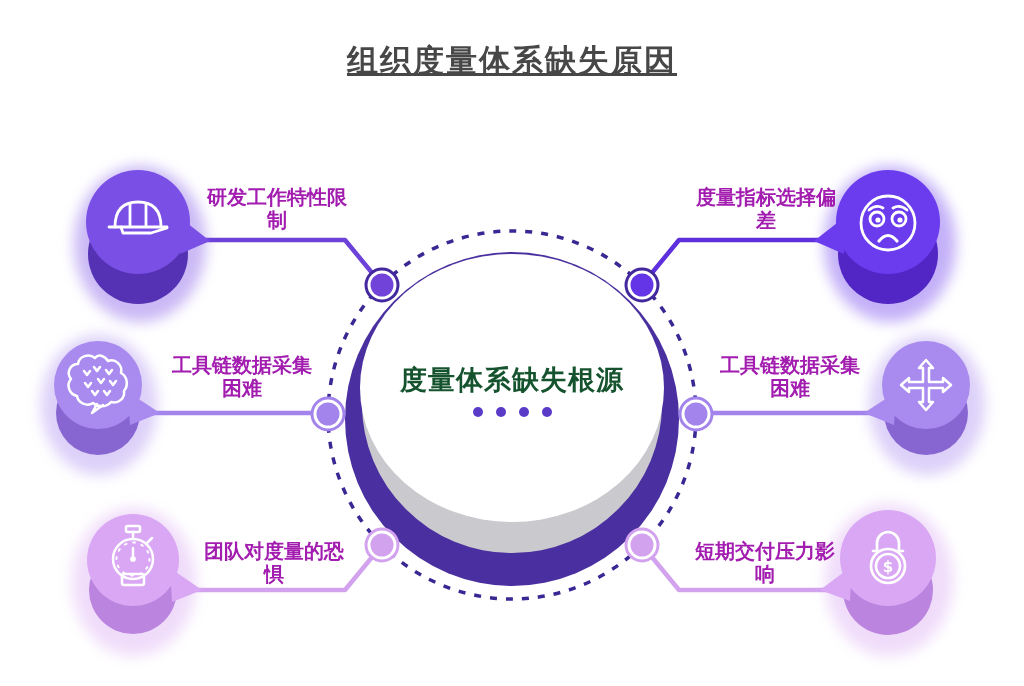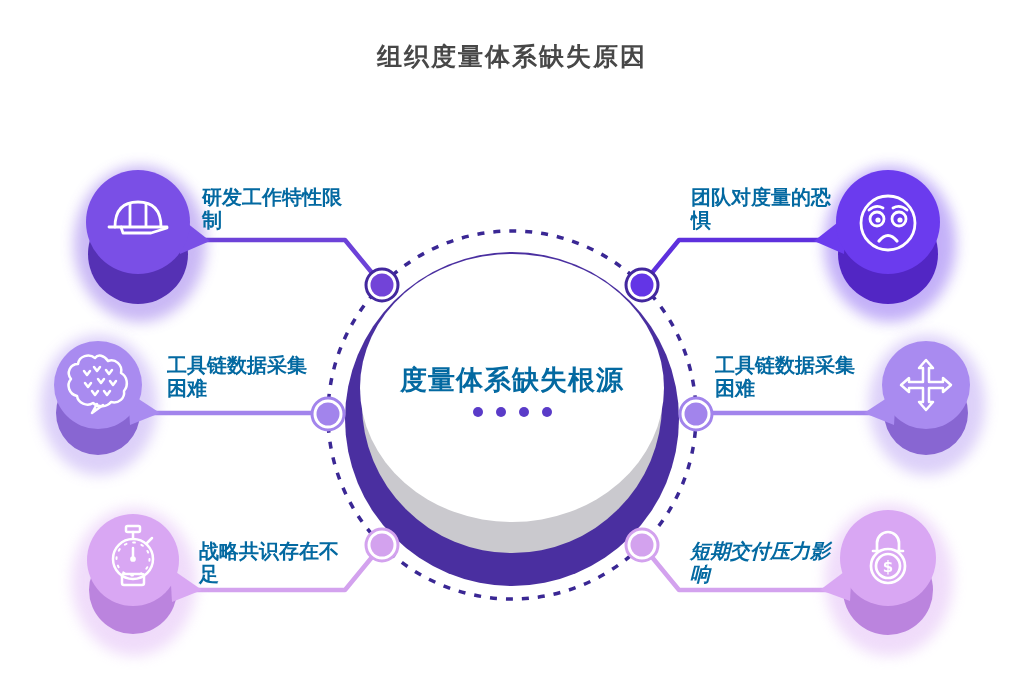--- a/index.html
+++ b/index.html
@@ -4,35 +4,35 @@
 <style>
   html,body { margin:0; padding:0; background:#ffffff; }
   .stage {
     position:relative; width:1024px; height:686px; background:#ffffff;
     overflow:hidden;
     font-family:"Liberation Sans","DejaVu Sans",sans-serif;
   }
   svg.layer { position:absolute; left:0; top:0; width:1024px; height:686px; }
   .title {
     position:absolute; top:40px; left:0; width:100%;
-    text-align:center; font-size:25px; font-weight:800;
-    color:#474747; letter-spacing:2px;
+    text-align:center; font-size:31px; font-weight:800;
+    color:#474747; letter-spacing:2px;text-decoration:underline;
   }
   .node-label {
-    position:absolute; width:150px; text-align:left;
-    font-size:20px; line-height:23px; font-weight:700; color:#0369a1;
+    position:absolute; width:150px; text-align:center;
+    font-size:20px; line-height:23px; font-weight:700; color:#a21caf;
   }
   .lbl-tl { left:202px; top:186px; }
   .lbl-ml { left:167px; top:354px; }
   .lbl-bl { left:199px; top:540px; }
   .lbl-tr { left:691px; top:186px; }
   .lbl-mr { left:715px; top:354px; }
-  .lbl-br { left:690px; top:540px;font-style:italic; }
+  .lbl-br { left:690px; top:540px; }
   .center-label-wrap { position:absolute; left:362px; top:362px; width:300px; text-align:center; }
-  .center-label { font-size:27px; font-weight:800; color:#0369a1; letter-spacing:1px; }
+  .center-label { font-size:27px; font-weight:800; color:#14532d; letter-spacing:1px; }
   .center-dots { margin-top:9px; display:flex; justify-content:center; gap:13px; }
   .center-dots span { width:10px; height:10px; border-radius:50%; display:block; }
 </style>
 </head>
 <body>
 
 <div class="stage">
 
   <svg class="layer" viewBox="0 0 1024 686">
     <defs>
@@ -175,22 +175,22 @@
         <circle cx="0" cy="10" r="12"></circle>
         <text x="0" y="16" text-anchor="middle" font-size="15" font-weight="bold" fill="#ffffff" stroke="none" font-family="'DejaVu Sans', sans-serif">$</text>
       </g>
     </g>
   </svg>
 
   <div class="title">组织度量体系缺失原因</div>
 
   <div class="node-label lbl-tl">研发工作特性限制</div>
   <div class="node-label lbl-ml">工具链数据采集困难</div>
-  <div class="node-label lbl-bl">战略共识存在不足</div>
-  <div class="node-label lbl-tr">团队对度量的恐惧</div>
+  <div class="node-label lbl-bl">团队对度量的恐惧</div>
+  <div class="node-label lbl-tr">度量指标选择偏差</div>
   <div class="node-label lbl-mr">工具链数据采集困难</div>
   <div class="node-label lbl-br">短期交付压力影响</div>
 
   <div class="center-label-wrap">
     <div class="center-label">度量体系缺失根源</div>
     <div class="center-dots" id="center-dots">
         <span style="background: rgb(90, 59, 200);"></span>
         <span style="background: rgb(90, 59, 200);"></span>
         <span style="background: rgb(90, 59, 200);"></span>
         <span style="background: rgb(90, 59, 200);"></span>

